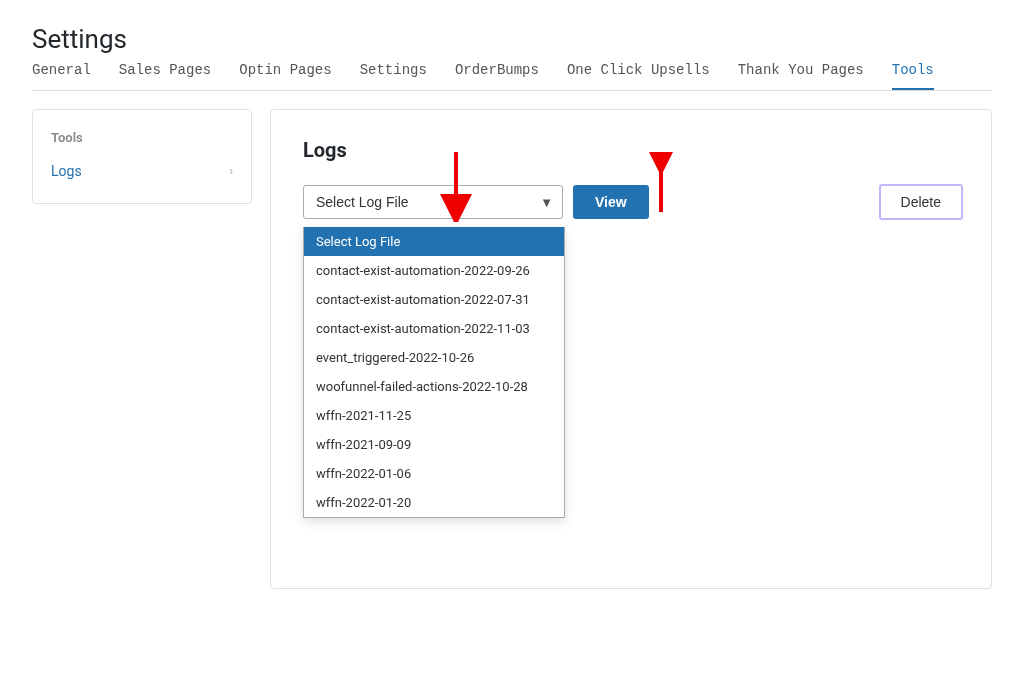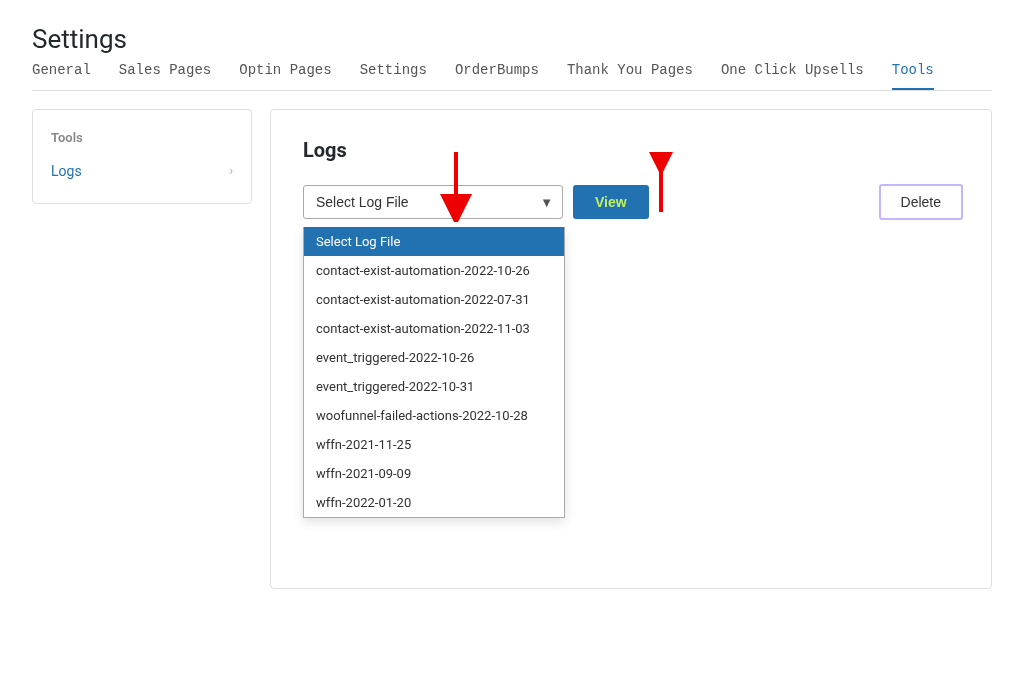--- a/index.html
+++ b/index.html
@@ -116,21 +116,21 @@
       position: absolute;
       right: 10px;
       top: 50%;
       transform: translateY(-50%);
       pointer-events: none;
       color: #555;
       font-size: 13px;
     }
     .btn-view {
       background: #2271b1;
-      color: #bef264;
+      color: #ffffff;
       border: none;
       border-radius: 3px;
       padding: 9px 22px;
       font-size: 14px;
       font-weight: 600;
       cursor: pointer;
     }
     .btn-delete {
       background: #fff;
       color: #333;
@@ -185,22 +185,22 @@
 
 <div class="page-wrapper">
   <h1 class="page-title">Settings</h1>
 
   <nav class="nav-tabs">
   <div class="nav-tab">General</div>
       <div class="nav-tab">Sales Pages</div>
       <div class="nav-tab">Optin Pages</div>
       <div class="nav-tab">Settings</div>
       <div class="nav-tab">OrderBumps</div>
+      <div class="nav-tab">One Click Upsells</div>
       <div class="nav-tab">Thank You Pages</div>
-      <div class="nav-tab">One Click Upsells</div>
       <div class="nav-tab active">Tools</div>
     </nav>
 
   <div class="content-area">
     <div class="sidebar">
       <div class="sidebar-title">Tools</div>
       <div class="sidebar-item">
         <span>Logs</span>
         <span class="chevron">›</span>
       </div>
@@ -230,28 +230,28 @@
       <div class="logs-controls">
         <div class="select-wrapper">
           <select class="log-select">
           <option>Select Log File</option><option>contact-exist-automation-2022-10-26</option><option>contact-exist-automation-2022-10-31</option><option>contact-exist-automation-2022-11-03</option><option>event_triggered-2022-10-26</option><option>event_triggered-2022-10-31</option><option>event_triggered-2022-11-03</option><option>woofunnel-failed-actions-2022-10-28</option><option>woofunnel-failed-actions-2022-10-30</option><option>wffn-2021-11-25</option><option>wffn-2021-12-09</option><option>wffn-2022-01-06</option><option>wffn-2022-01-20</option><option>wffn-2022-01-24</option><option>wffn-2022-01-25</option><option>wffn-2022-01-27</option><option>wffn-2022-01-28</option><option>wffn-2022-01-31</option><option>wffn-2022-02-01</option><option>wffn-2022-02-02</option></select>
           <span class="select-chevron">▼</span>
 
           
           <div class="dropdown-container">
             <div class="dropdown-inner">
             <div class="dropdown-item selected">Select Log File</div>
-                <div class="dropdown-item">contact-exist-automation-2022-10-26</div>
+                <div class="dropdown-item">contact-exist-automation-2022-09-26</div>
                 <div class="dropdown-item">contact-exist-automation-2022-07-31</div>
                 <div class="dropdown-item">contact-exist-automation-2022-11-03</div>
                 <div class="dropdown-item">event_triggered-2022-10-26</div>
-                <div class="dropdown-item">event_triggered-2022-10-31</div>
                 <div class="dropdown-item">woofunnel-failed-actions-2022-10-28</div>
                 <div class="dropdown-item">wffn-2021-11-25</div>
                 <div class="dropdown-item">wffn-2021-09-09</div>
+                <div class="dropdown-item">wffn-2022-01-06</div>
                 <div class="dropdown-item">wffn-2022-01-20</div>
               </div>
           </div>
         </div>
 
         <button class="btn-view">View</button>
         <button class="btn-delete">Delete</button>
       </div>
     </div>
   </div>

